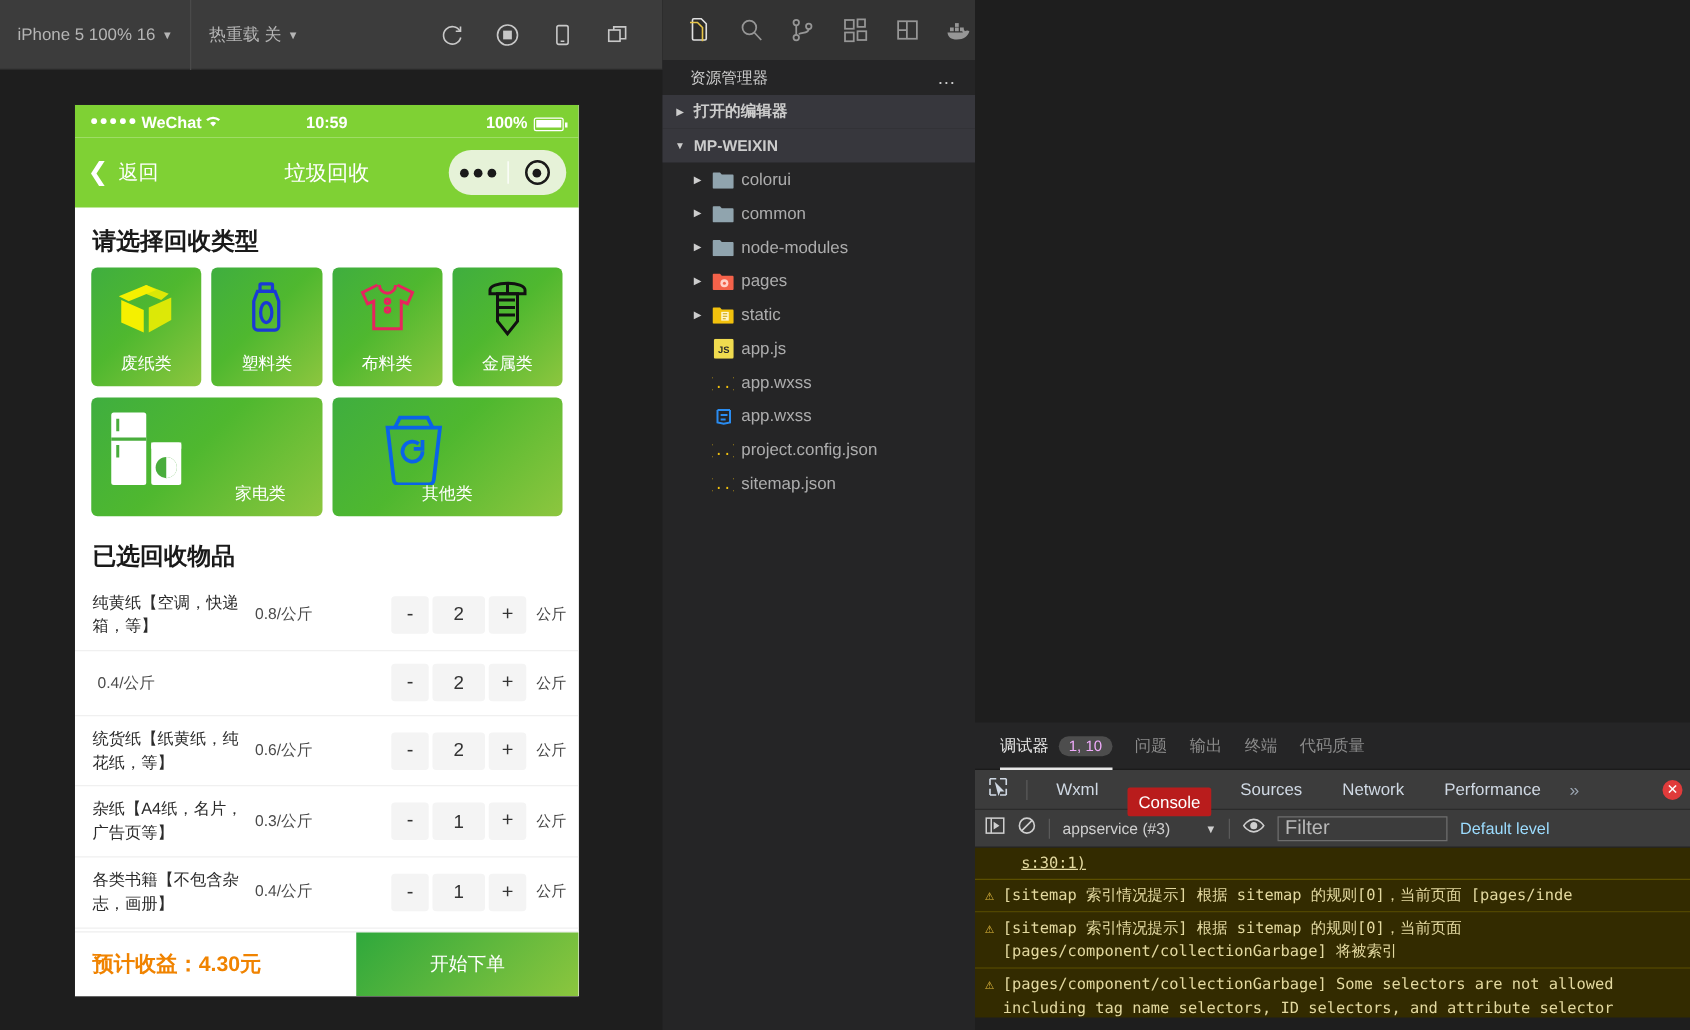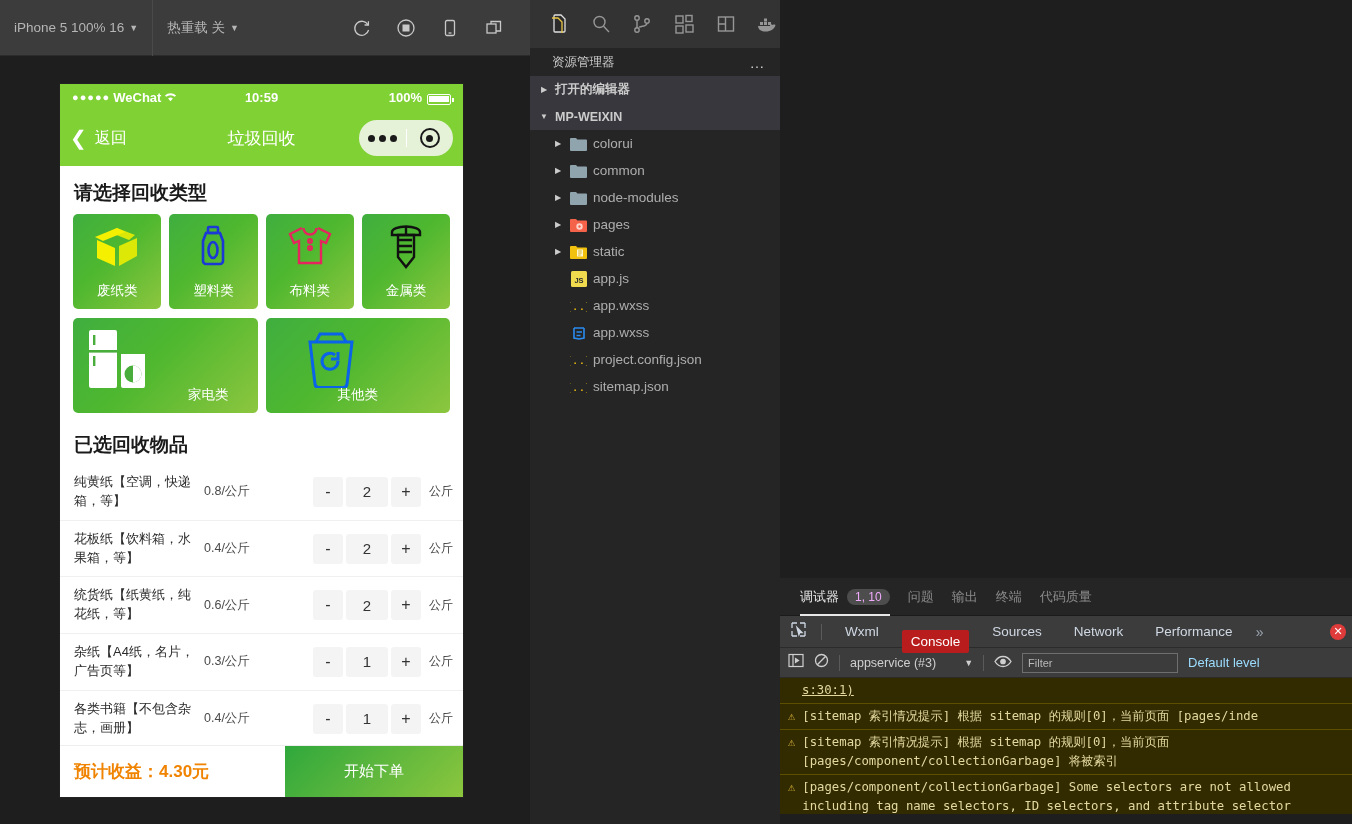--- a/index.html
+++ b/index.html
@@ -179,37 +179,37 @@
   .dt-tab.sel { background: #b91c1c; color: #fff; margin-top: 20px; }
   .dt-more { color: #9aa4b0; font-size: 14px; }
   .err-x { margin-left: auto; margin-right: 6px; width: 16px; height: 16px; border-radius: 50%; background: #e03b3b; color: #fff; font-size: 11px; display: flex; align-items: center; justify-content: center; }
 
   .cons-row {
     height: 30px; display: flex; align-items: center; gap: 10px;
     padding-left: 8px; background: #3c3c3c; border-bottom: 1px solid #2b2b2b;
   }
   .ctx-sel { display: flex; align-items: center; gap: 28px; color: #cfcfcf; font-size: 12.5px; }
   .filter-box {
-    width: 156px; height: 20px; background: #3c3c3c;
-    border: 1px solid #6e6e6e; color: #b9b9b9; font-size: 11px;
+    width: 136px; height: 20px; background: #3c3c3c;
+    border: 1px solid #6e6e6e; color: #b9b9b9; font-size: 16px;
     display: flex; align-items: center; padding-left: 5px;
   }
   .deflev { color: #9cdcfe; font-size: 13px; white-space: nowrap; }
   .sep { width: 1px; height: 16px; background: #5a5a5a; }
 
   .console { background: #1e1e1e; height: 136px; overflow: hidden; font-family: "DejaVu Sans Mono", "Liberation Mono", monospace; }
   .cline {
     background: #332b00; border-bottom: 1px solid #5c5000;
     color: #e3d9a0; font-size: 12.3px; line-height: 1.55;
     padding: 3px 6px 3px 8px; display: flex; gap: 7px;
     white-space: pre-wrap; word-break: break-all;
   }
   .warn-ic { color: #e2b93d; flex: none; font-size: 12px; line-height: 1.55; }
   .cline .under { text-decoration: underline; }
-  .cline.cont { padding-left: 22px; }
+  .cline.cont { padding-left: 37px; }
 </style>
 </head>
 <body>
 
 <div id="app">
 
   <div class="sim-toolbar">
     <div class="tb-sel">
       <span>iPhone 5 100% 16</span>
       <span class="caret">▼</span>
@@ -373,21 +373,20 @@
           <span class="it-name">纯黄纸【空调，快递箱，等】</span>
           <span class="it-price">0.8/公斤</span>
           <span class="stepper">
             <span class="st-btn">-</span>
             <span class="st-val">2</span>
             <span class="st-btn">+</span>
             <span class="st-unit">公斤</span>
           </span>
         </div>
         <div class="item">
-          <span class="it-name">花板纸【饮料箱，水果箱，等】</span>
           <span class="it-price">0.4/公斤</span>
           <span class="stepper">
             <span class="st-btn">-</span>
             <span class="st-val">2</span>
             <span class="st-btn">+</span>
             <span class="st-unit">公斤</span>
           </span>
         </div>
         <div class="item">
           <span class="it-name">统货纸【纸黄纸，纯花纸，等】</span>

